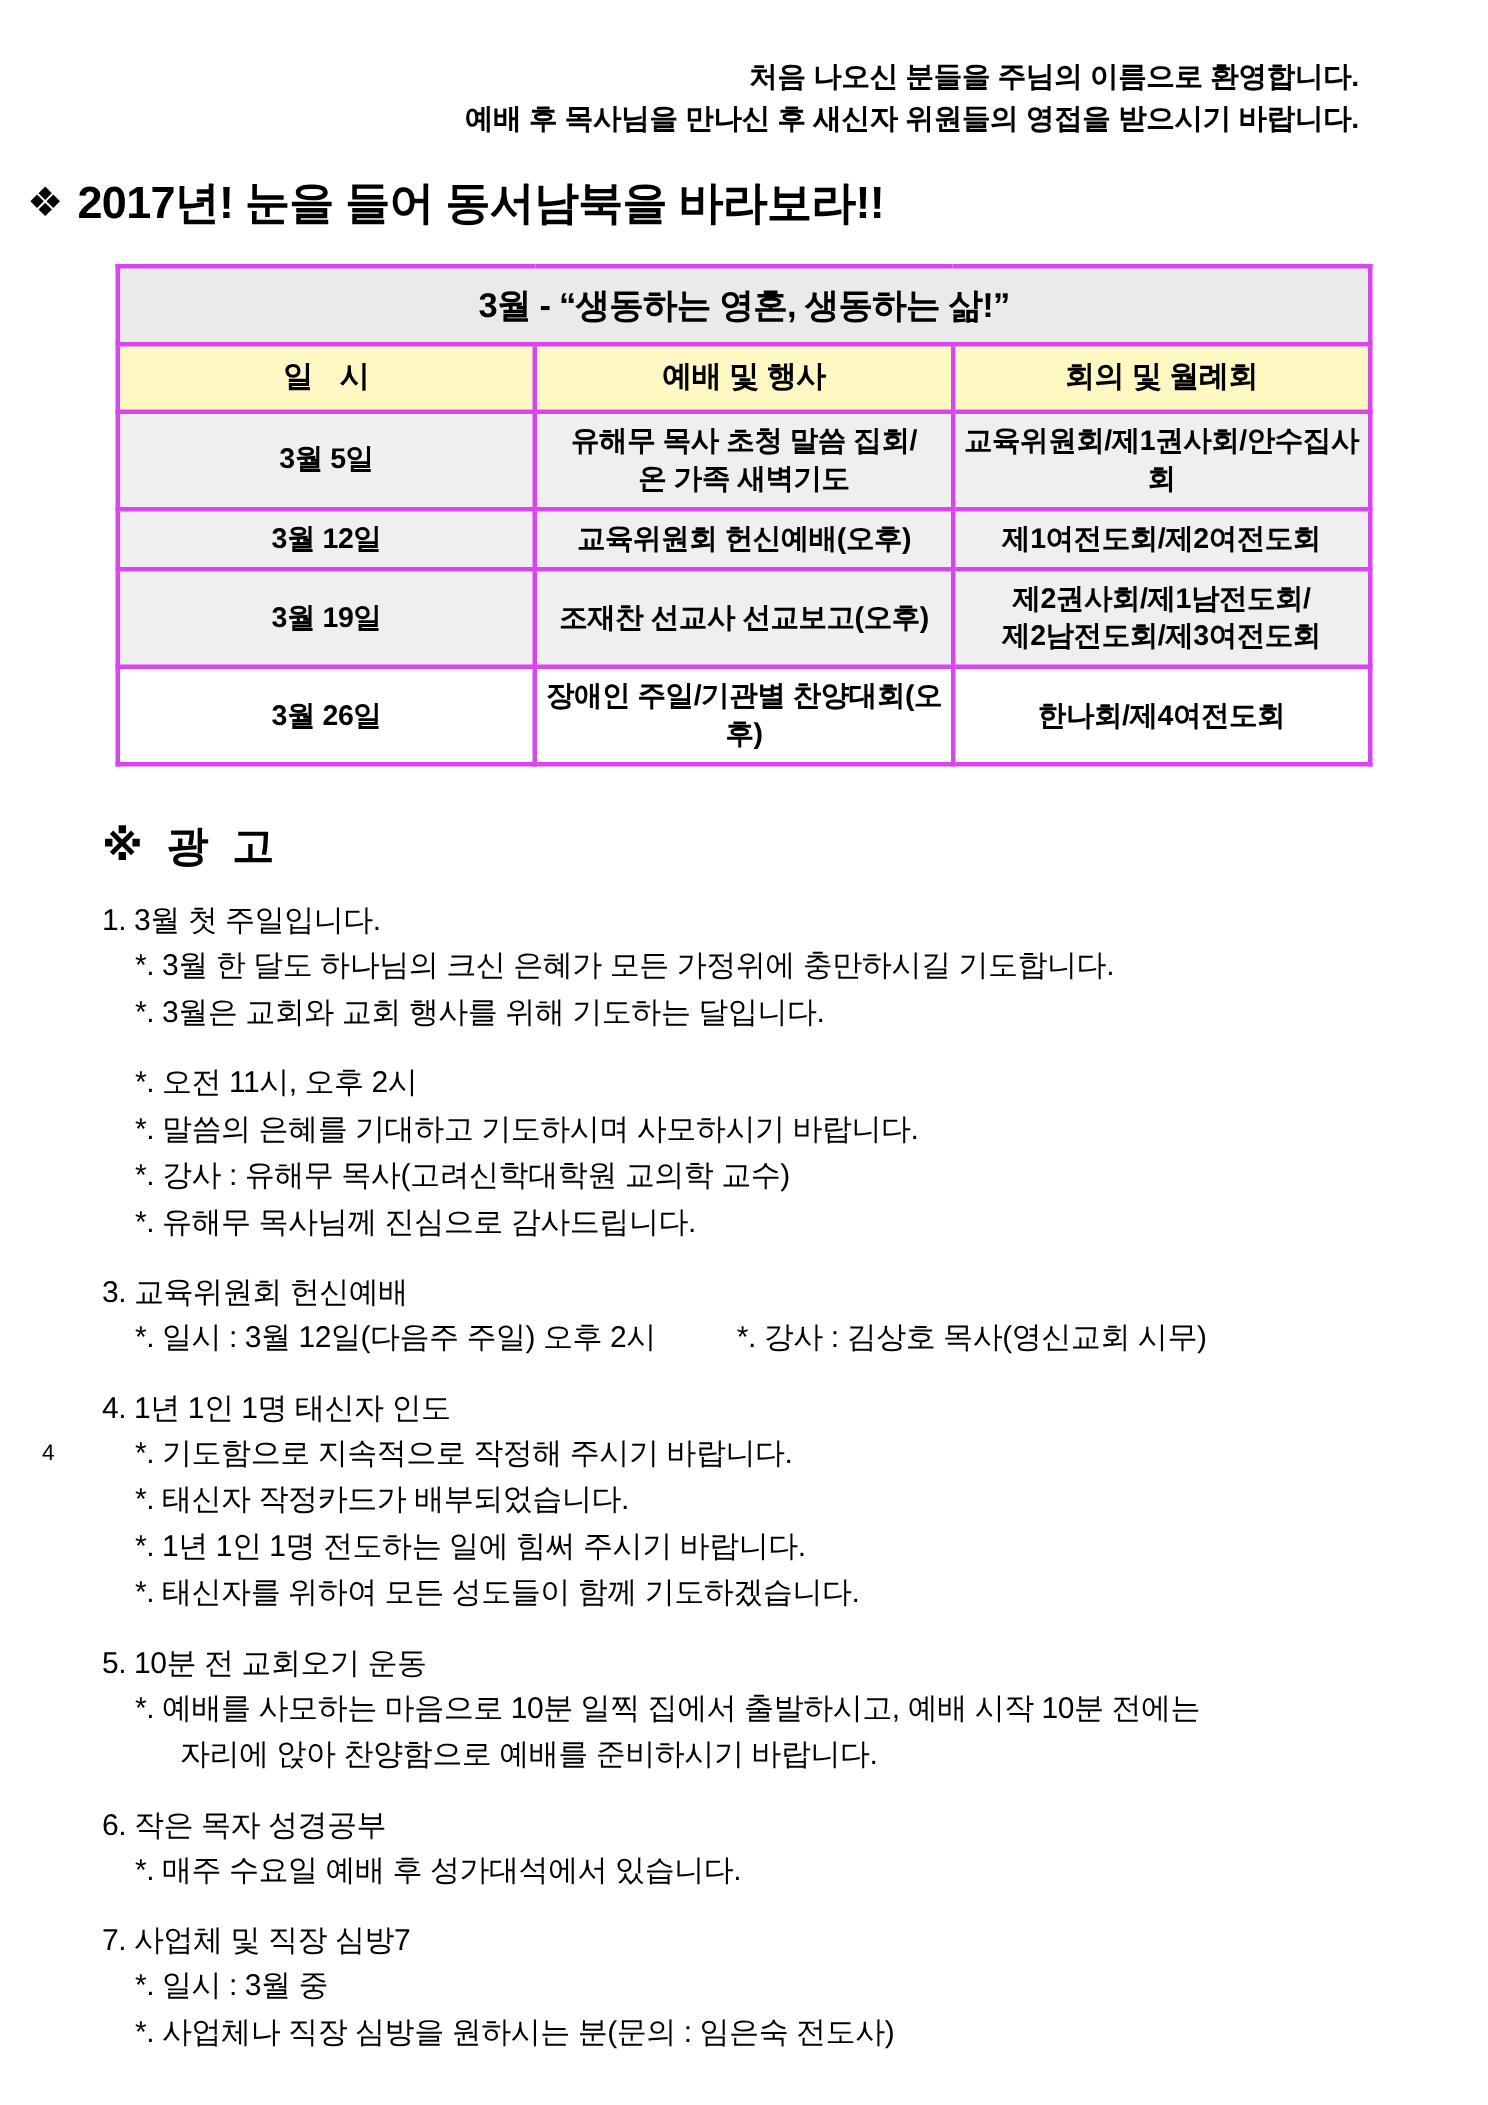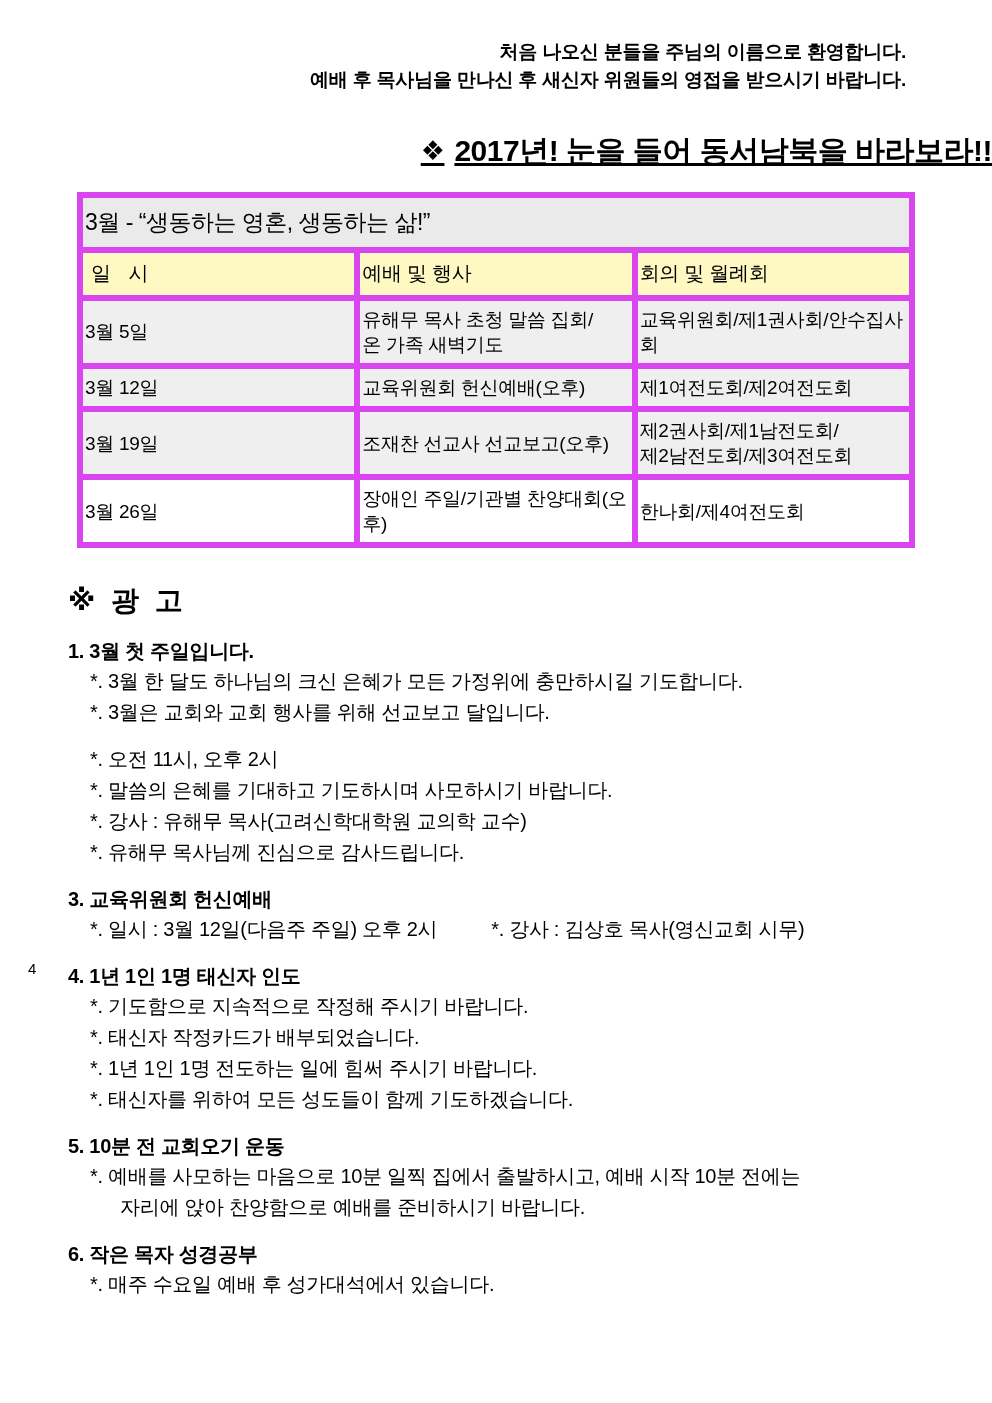--- a/index.html
+++ b/index.html
@@ -30,47 +30,47 @@
     padding-top: 38px;
     font-weight: bold;
     font-size: 19px;
     line-height: 1.45;
     letter-spacing: -0.2px;
   }
   .welcome div { white-space: nowrap; }
 
   
   .main-title {
-    text-align: right;
+    text-align: left;
     font-weight: bold;
     font-size: 30px;
-    margin-top: 38px;
+    margin-top: 22px;
     letter-spacing: -0.5px;
     padding-left: 18px;
-    text-decoration: underline;
   }
   .main-title .diamond {
     font-size: 27px;
     margin-right: 10px;
     vertical-align: 1px;
   }
 
   
   .table-wrap {
     margin: 20px auto 0 auto;
     width: 838px;
   }
   table.schedule {
     border-collapse: collapse;
     width: 100%;
     table-layout: fixed;
   }
   table.schedule td, table.schedule th {
-    border: 6px solid #d946ef;
-    font-weight: normal;
+    border: 3px solid #d946ef;
+    text-align: center;
+    font-weight: bold;
     font-size: 19px;
     padding: 6px 2px;
     line-height: 1.32;
     letter-spacing: -0.3px;
   }
   table.schedule .title-row td {
     background: #eaeaea;
     font-size: 23px;
     padding: 9px 2px 10px 2px;
     letter-spacing: -0.5px;
@@ -94,21 +94,21 @@
     font-weight: bold;
     letter-spacing: 4px;
   }
   .ann-list {
     margin: 16px 0 0 68px;
     font-size: 20px;
     letter-spacing: -0.3px;
   }
   .ann-item { margin-bottom: 16px; }
   .ann-num {
-    font-weight: bold;
+    font-weight: normal;
     line-height: 1.5;
     white-space: nowrap;
   }
   .ann-sub {
     margin-left: 22px;
     line-height: 1.55;
     white-space: nowrap;
   }
   .ann-sub .gap { display: inline-block; width: 54px; }
 
@@ -175,21 +175,21 @@
     </table>
   </div>
 
   <div class="ann-header">※ 광 고</div>
 
   <div class="ann-list">
 
     <div class="ann-item">
       <div class="ann-num">1. 3월 첫 주일입니다.</div>
       <div class="ann-sub">*. 3월 한 달도 하나님의 크신 은혜가 모든 가정위에 충만하시길 기도합니다.</div>
-      <div class="ann-sub">*. 3월은 교회와 교회 행사를 위해 선교보고 달입니다.</div>
+      <div class="ann-sub">*. 3월은 교회와 교회 행사를 위해 기도하는 달입니다.</div>
     </div>
 
     <div class="ann-item">
       <div class="ann-sub">*. 오전 11시, 오후 2시</div>
       <div class="ann-sub">*. 말씀의 은혜를 기대하고 기도하시며 사모하시기 바랍니다.</div>
       <div class="ann-sub">*. 강사 : 유해무 목사(고려신학대학원 교의학 교수)</div>
       <div class="ann-sub">*. 유해무 목사님께 진심으로 감사드립니다.</div>
     </div>
 
     <div class="ann-item">
@@ -211,18 +211,23 @@
       <div class="ann-num">5. 10분 전 교회오기 운동</div>
       <div class="ann-sub">*. 예배를 사모하는 마음으로 10분 일찍 집에서 출발하시고, 예배 시작 10분 전에는</div>
       <div class="ann-sub" style="margin-left:52px">자리에 앉아 찬양함으로 예배를 준비하시기 바랍니다.</div>
     </div>
 
     <div class="ann-item">
       <div class="ann-num">6. 작은 목자 성경공부</div>
       <div class="ann-sub">*. 매주 수요일 예배 후 성가대석에서 있습니다.</div>
     </div>
 
+    <div class="ann-item">
+      <div class="ann-num">7. 사업체 및 직장 심방7</div>
+      <div class="ann-sub">*. 일시 : 3월 중</div>
+      <div class="ann-sub">*. 사업체나 직장 심방을 원하시는 분(문의 : 임은숙 전도사)</div>
+    </div>
 
   </div>
 
   <div class="page-number">4</div>
 
 </div>
 
 </body></html>

